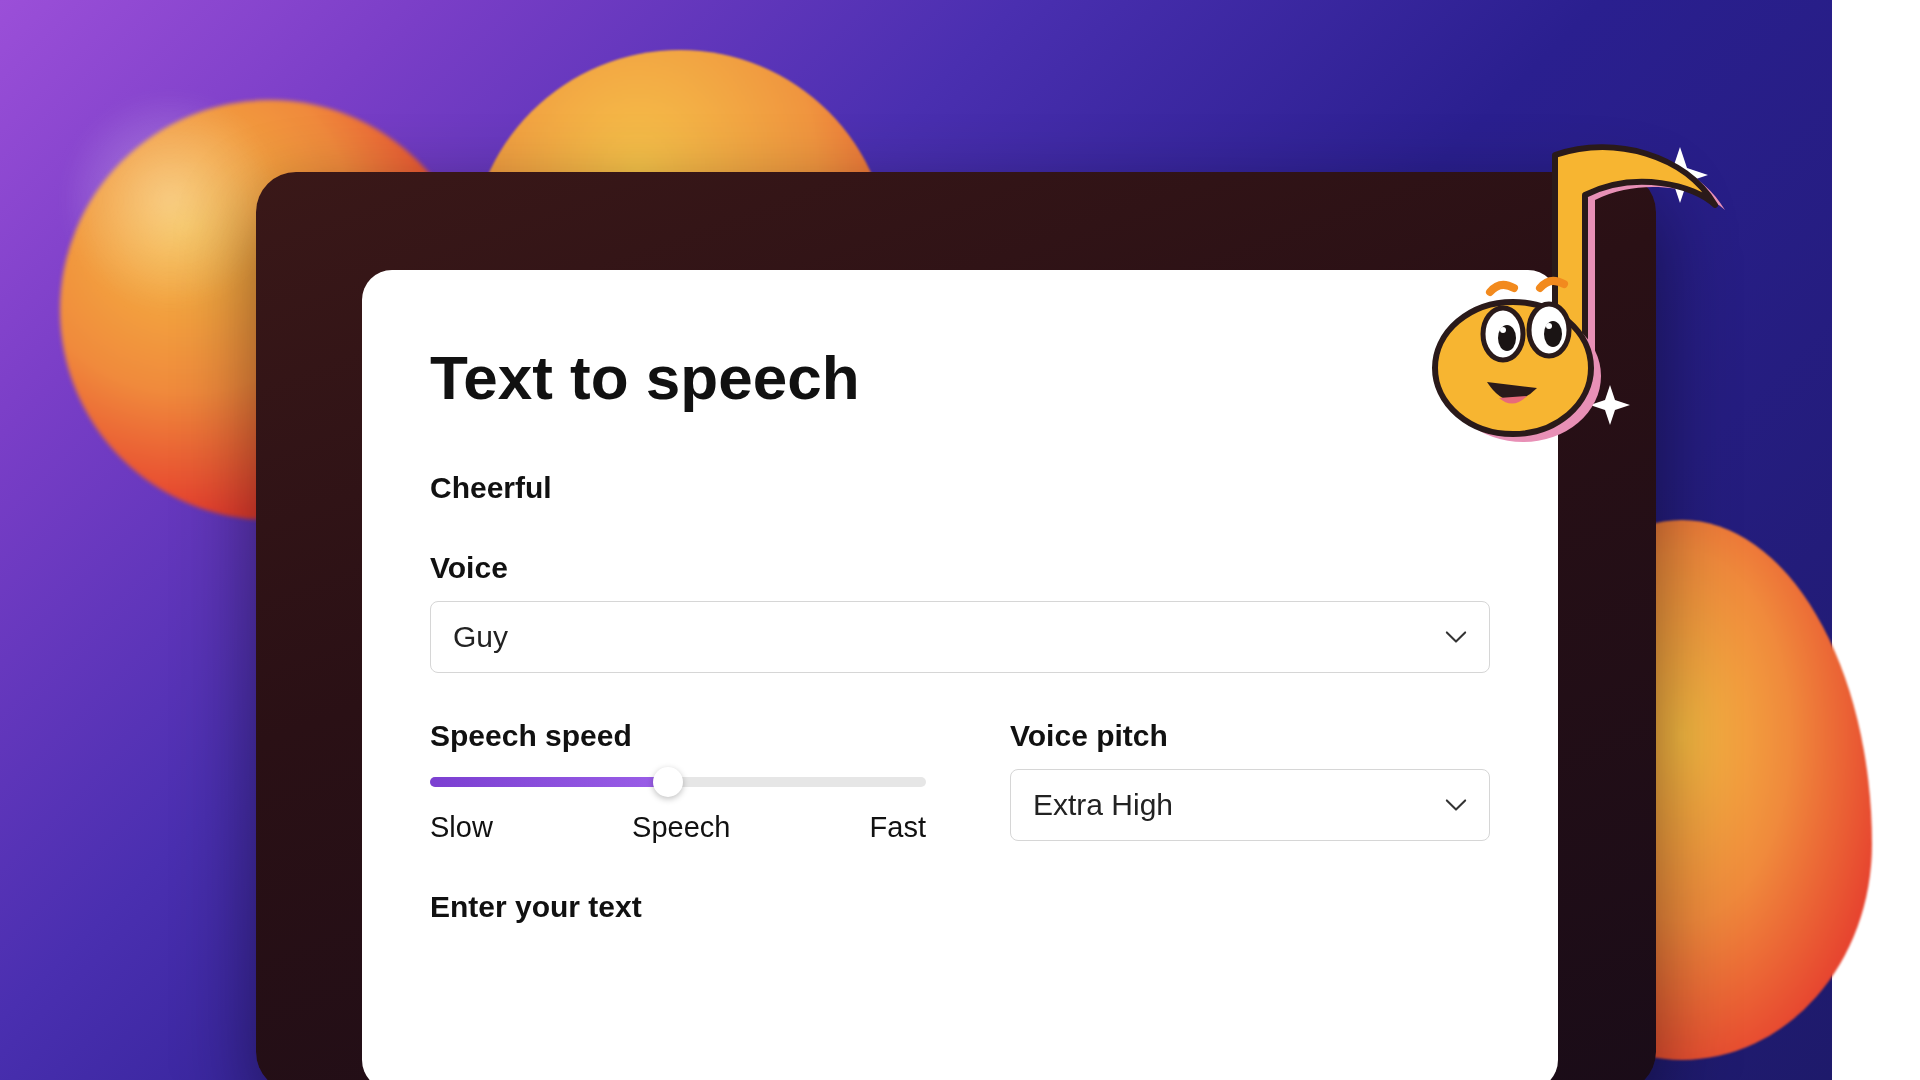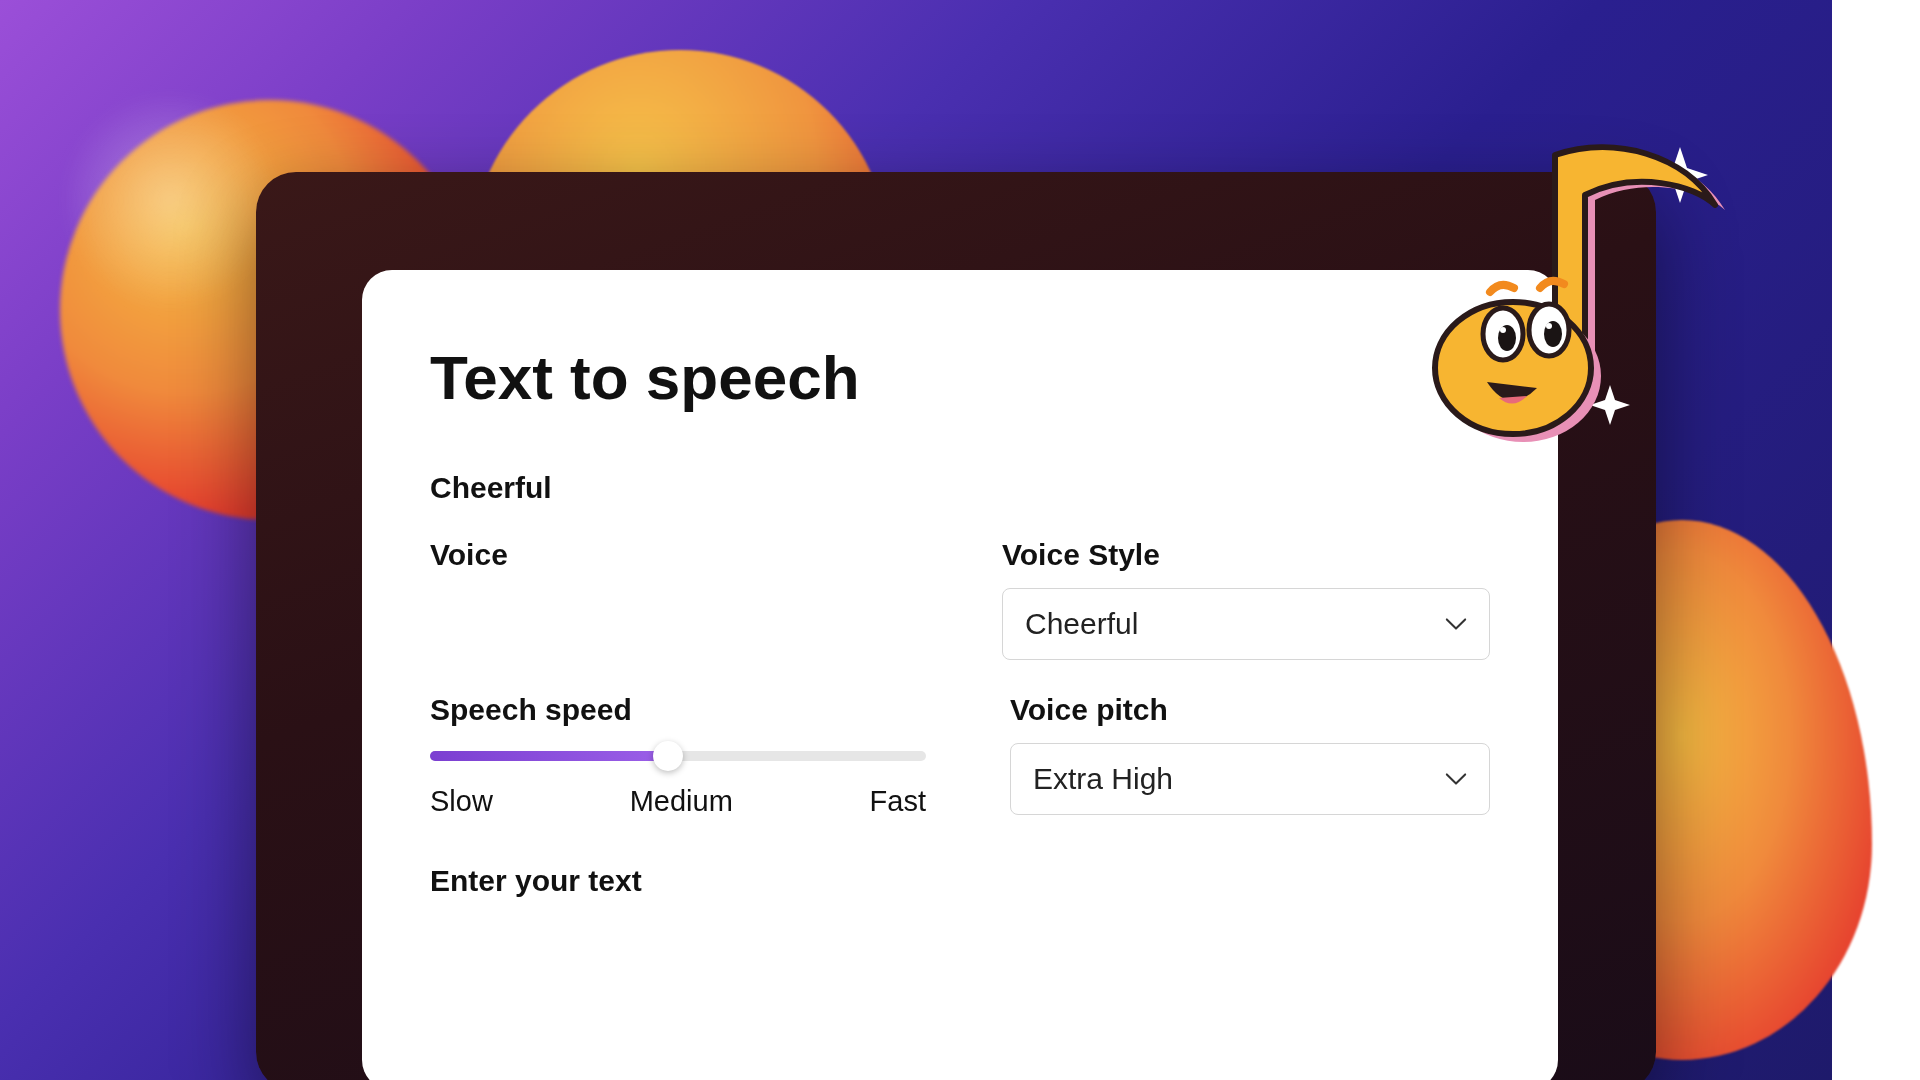--- a/index.html
+++ b/index.html
@@ -85,21 +85,21 @@
     right: 22px; top: 50%;
     transform: translateY(-50%);
     width: 22px; height: 22px;
     display: flex; align-items: center; justify-content: center;
   }
   .chev svg { width: 22px; height: 14px; }
 
   .row2 {
     display: flex;
     gap: 84px;
-    margin-top: 33px;
+    margin-top: 46px;
   }
   .col { flex: 1; }
 
   .section { margin-top: 46px; }
 
   .slider-wrap { margin-top: 24px; }
   .slider-track {
     position: relative;
     height: 10px;
     background: #e6e6e6;
@@ -154,45 +154,42 @@
 
     <h1 class="title">Text to speech</h1>
 
     <div class="field">
       <div class="label">Cheerful</div>
     </div>
 
     <div class="row2">
       <div class="col field">
         <div class="label">Voice</div>
-      </div>
-      <div class="col field">
-        <div class="label">Voice Style</div>
         <div class="select">
-          <span>Cheerful</span>
+          <span>Guy</span>
           <span class="chev">
             <svg viewBox="0 0 24 14">
                 <path d="M2 2 L12 12 L22 2" stroke="#333" stroke-width="2.2" fill="none" stroke-linecap="round" stroke-linejoin="round"></path>
               </svg>
           </span>
         </div>
       </div>
     </div>
 
     <div class="row2">
       <div class="col field">
         <div class="label">Speech speed</div>
         <div class="slider-wrap">
           <div class="slider-track">
             <div class="slider-fill" id="speed-fill" style="width: 48%;"></div>
             <div class="slider-thumb" id="speed-thumb" style="left: 48%;"></div>
           </div>
           <div class="slider-labels">
             <span>Slow</span>
-            <span>Medium</span>
+            <span>Speech</span>
             <span>Fast</span>
           </div>
         </div>
       </div>
       <div class="col field">
         <div class="label">Voice pitch</div>
         <div class="select">
           <span>Extra High</span>
           <span class="chev">
             <svg viewBox="0 0 24 14">

